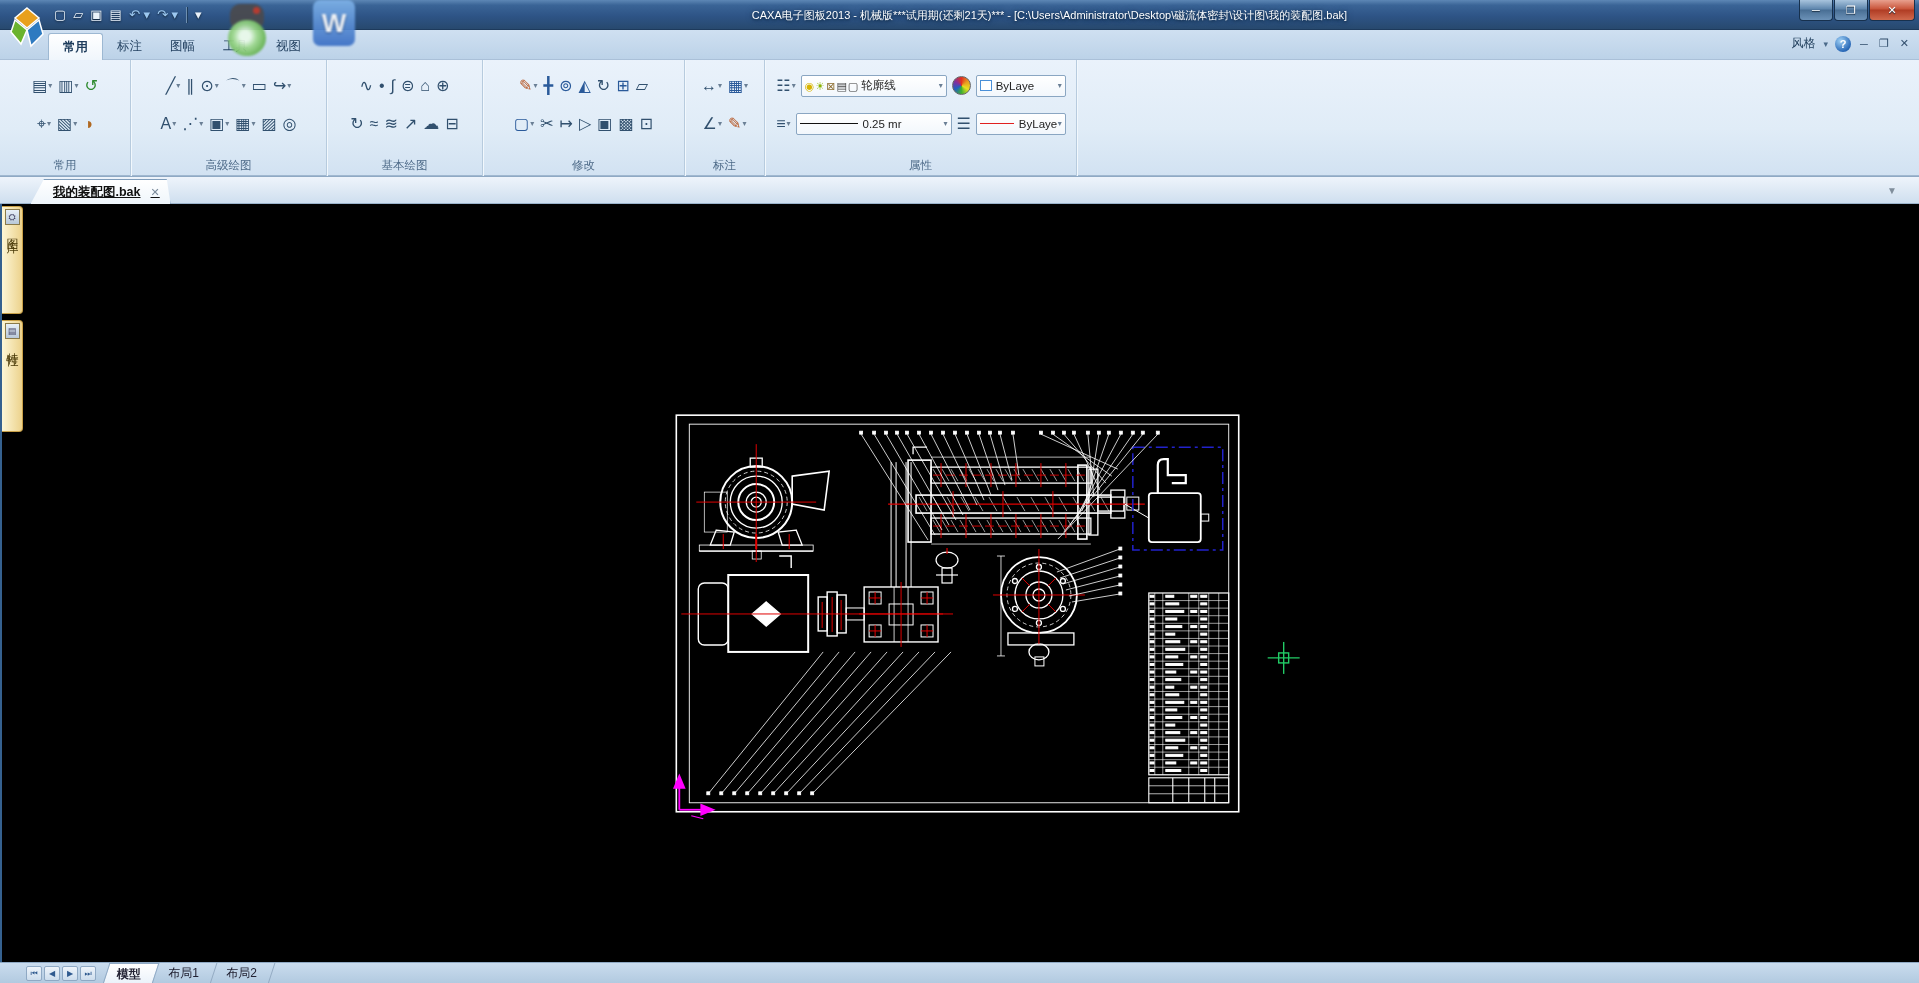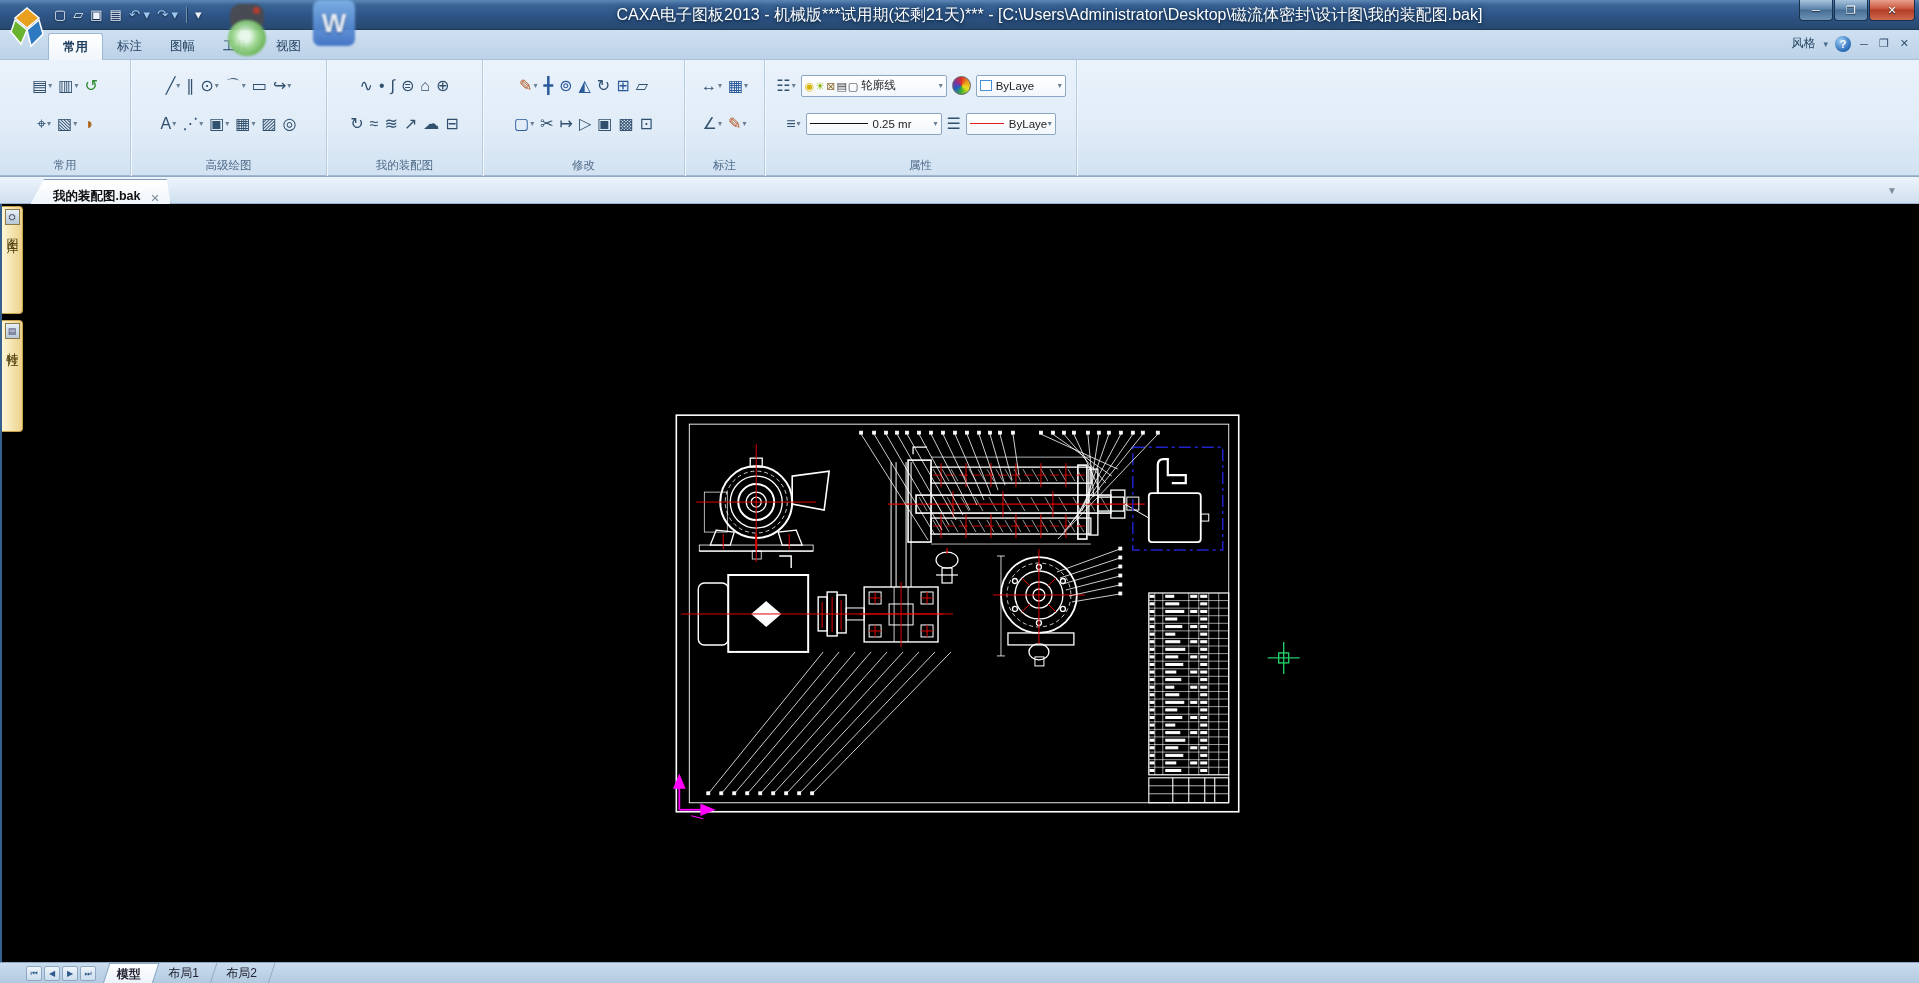--- a/index.html
+++ b/index.html
@@ -10,21 +10,21 @@
   
   .titlebar { position:absolute; left:0; top:0; width:1919px; height:30px;
     background:linear-gradient(#5d87b5 0%, #3a6496 18%, #2e5486 55%, #27496e 100%);
     border-bottom:1px solid #1d3a5c; }
   .caxa-logo { position:absolute; left:9px; top:6px; width:36px; height:44px; z-index:30; }
   .qat { position:absolute; left:52px; top:4px; height:22px; display:flex; align-items:center; gap:3px; z-index:20; }
   .qat .qbtn { color:#eaf2fa; font-size:13px; line-height:20px; padding:0 2px; text-shadow:0 1px 2px #123; cursor:default; }
   .qat .qbtn.blue { color:#9cc8f0; }
   .qat .sep { width:1px; height:16px; background:#6e8fb0; margin:0 3px; box-shadow:1px 0 0 #1e3c5c; }
   .win-title { position:absolute; left:400px; right:220px; top:0; height:30px; line-height:30px;
-    text-align:center; color:#fdfeff; font-size:16px; text-shadow:0 1px 3px #0a2038, 0 0 6px #1a3c60;
+    text-align:center; color:#fdfeff; font-size:11px; text-shadow:0 1px 3px #0a2038, 0 0 6px #1a3c60;
     white-space:nowrap; overflow:hidden; }
   .ghost { position:absolute; filter:blur(1.1px); opacity:.92; z-index:5; }
   .ghost-browser { left:228px; top:4px; width:40px; height:52px; }
   .ghost-browser .blob { position:absolute; left:2px; top:0; width:34px; height:26px; border-radius:10px; background:#4a4a4e; }
   .ghost-browser .dot { position:absolute; left:25px; top:3px; width:7px; height:7px; border-radius:50%; background:#c03a2a; }
   .ghost-browser .e { position:absolute; left:0; top:16px; width:38px; height:36px; border-radius:50%;
      background:radial-gradient(circle at 45% 45%, #eafaea 18%, #9fd98f 40%, #5fae49 75%, #4a963a 100%); }
   .ghost-word { left:313px; top:0; width:42px; height:46px; border-radius:7px;
      background:linear-gradient(#7fb3e8, #3b6fc4); color:#fff; font-size:26px; font-weight:bold;
      text-align:center; line-height:46px; text-shadow:0 1px 2px #1a3c70; }
@@ -66,23 +66,23 @@
   .combo-label { white-space:nowrap; }
   .colorwheel { width:19px; height:19px; border-radius:50%; margin:0 3px; border:1px solid #666;
     background:conic-gradient(#e03020, #e8a020, #e8e020, #40b030, #2060c0, #8030a0, #e03020); }
   .swatch { width:12px; height:11px; border:1px solid #4a90d8; background:#fff; margin-right:4px; }
   .wline { width:58px; height:1px; background:#111; margin-right:5px; }
   .rline { width:34px; height:1px; background:#e02020; margin-right:5px; }
 
   
   .doctabbar { position:absolute; left:0; top:176px; width:1919px; height:28px;
     background:linear-gradient(#eef4fb, #cfdfef); border-top:1px solid #8fa9c4; border-bottom:1px solid #9cb4cc; }
-  .doctab { position:absolute; left:30px; top:2px; height:26px; padding:0 10px 0 22px; display:flex; align-items:flex-end;
+  .doctab { position:absolute; left:30px; top:2px; height:26px; padding:0 10px 0 22px; display:flex; align-items:center;
     background:linear-gradient(#ffffff,#eef5fb); border:1px solid #7e9cba; border-bottom:none;
-    clip-path:polygon(14px 0, calc(100% - 4px) 0, 100% 100%, 0 100%); font-size:12.5px; font-weight:bold; color:#111; }
+    clip-path:polygon(14px 0, calc(100% - 4px) 0, 100% 100%, 0 100%); font-size:12.5px; font-weight:bold; color:#111;text-decoration:underline; }
   .doctab .close { margin-left:10px; color:#7a8a9a; font-size:11px; font-weight:normal; }
   .doctab-arrow { position:absolute; right:22px; top:8px; font-size:10px; color:#808e9c; }
 
   
   .main { position:absolute; left:0; top:204px; width:1919px; height:758px; background:#000;
     border-left:2px solid #35618f; border-right:2px solid #35618f; }
   .sidebar { position:absolute; left:0; top:0; width:22px; height:758px; }
   .side-tab { position:absolute; left:0; width:21px; background:linear-gradient(90deg,#fdf6d6,#ecd28c);
     border:1px solid #c8a048; border-left:none; border-radius:0 4px 4px 0; display:flex; flex-direction:column;
     align-items:center; padding-top:2px; cursor:default; }
@@ -278,21 +278,21 @@
               <span class="g">↗</span>
             </div>
             <div class="ricon">
               <span class="g">☁</span>
             </div>
             <div class="ricon">
               <span class="g">⊟</span>
             </div>
           </div>
         </div>
-      <div class="glabel">我的装配图</div>
+      <div class="glabel">基本绘图</div>
     </div>
     <div class="rgroup" style="width:202px">
       <div class="rows">
           <div class="icon-row">
             <div class="ricon">
               <span class="g" style="color: rgb(181, 82, 30);">✎</span>
               <span class="dd">▾</span>
             </div>
             <div class="ricon">
               <span class="g" style="color: rgb(42, 90, 154);">╋</span>
@@ -388,21 +388,21 @@
             <span class="swatch"></span>
             <span class="combo-label">ByLaye</span>
             <span class="dd">▾</span>
           </div>
         </div>
         <div class="icon-row">
           <div class="ricon">
               <span class="g">≡</span>
               <span class="dd">▾</span>
             </div>
-          <div class="combo" style="width:136px">
+          <div class="combo" style="width:156px">
             <span class="wline"></span>
             <span class="combo-label">0.25 mr</span>
             <span class="dd">▾</span>
           </div>
           <div class="ricon">
               <span class="g">☰</span>
             </div>
           <div class="combo" style="width:90px">
             <span class="rline"></span>
             <span class="combo-label">ByLaye</span>

